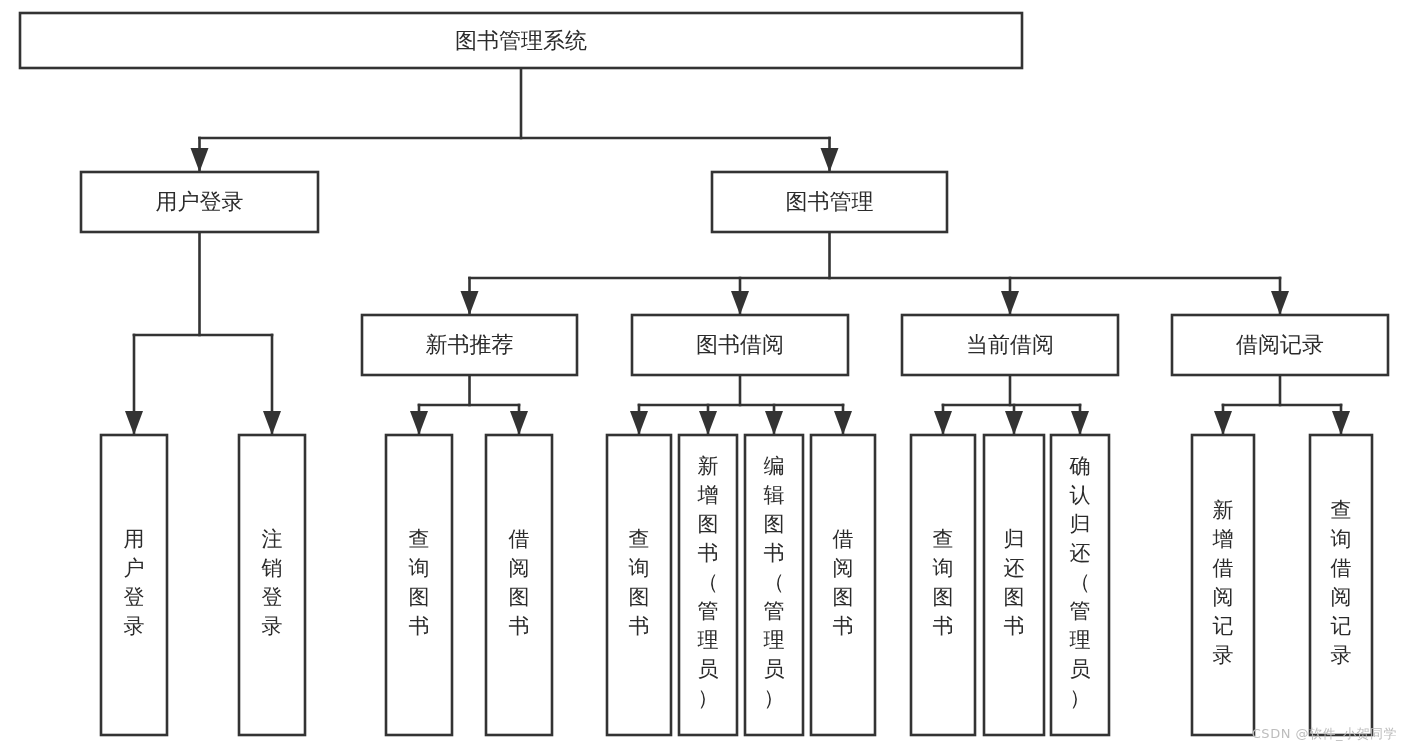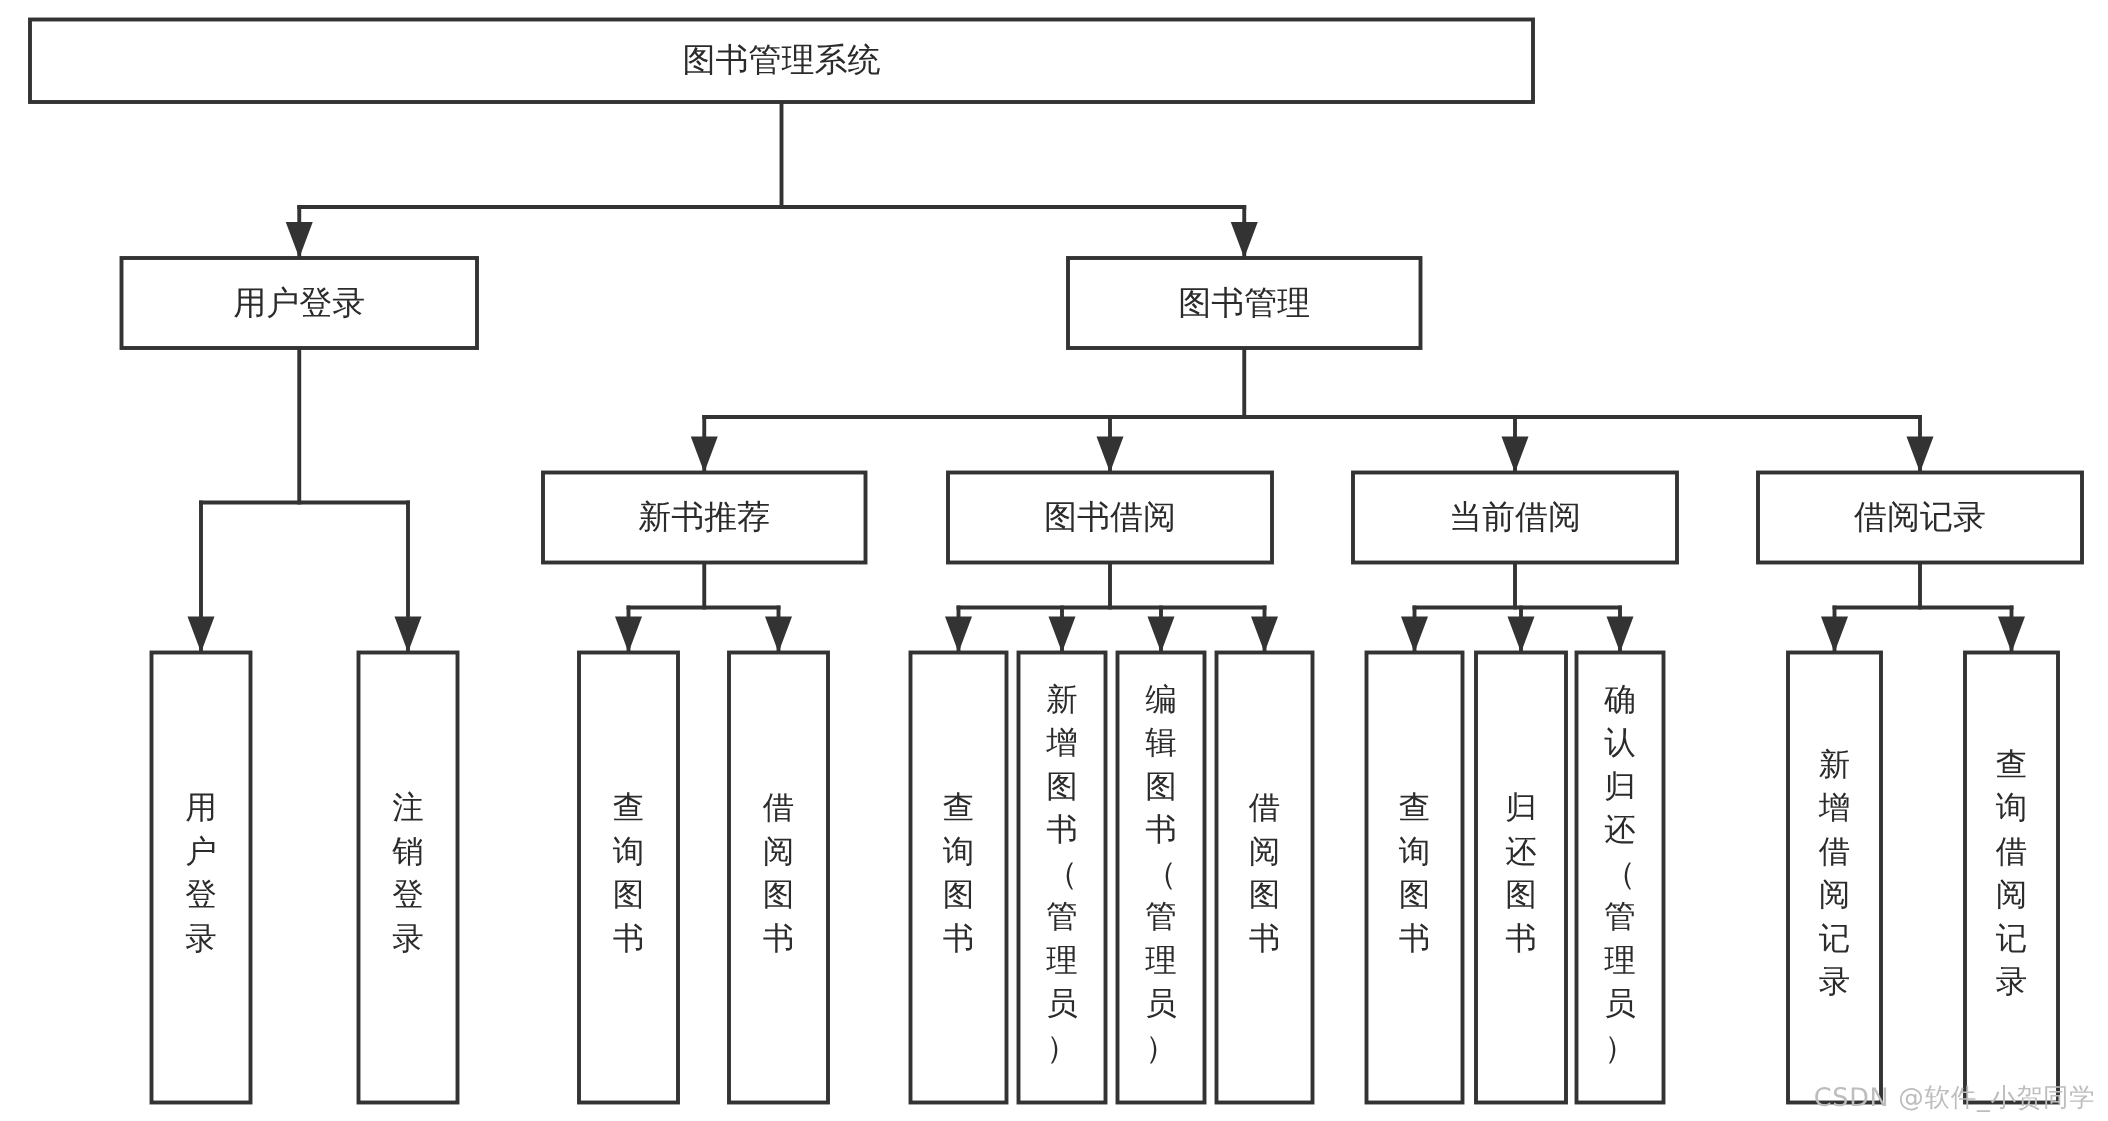--- a/index.html
+++ b/index.html
@@ -53,21 +53,21 @@
     fill: #2b2b2b;
     font-family: "DejaVu Sans", "Liberation Sans", sans-serif;
     font-size: 21px;
     text-anchor: middle;
   }
   .watermark {
     position: absolute;
     right: 8px;
     bottom: 4px;
     color: #bdbdbd;
-    font-size: 17px;
+    font-size: 13px;
     font-family: "DejaVu Sans", "Liberation Sans", sans-serif;
     letter-spacing: 0.5px;
     white-space: nowrap;
     pointer-events: none;
   }
 </style>
 </head>
 <body>
 
 <div id="diagram-root">

